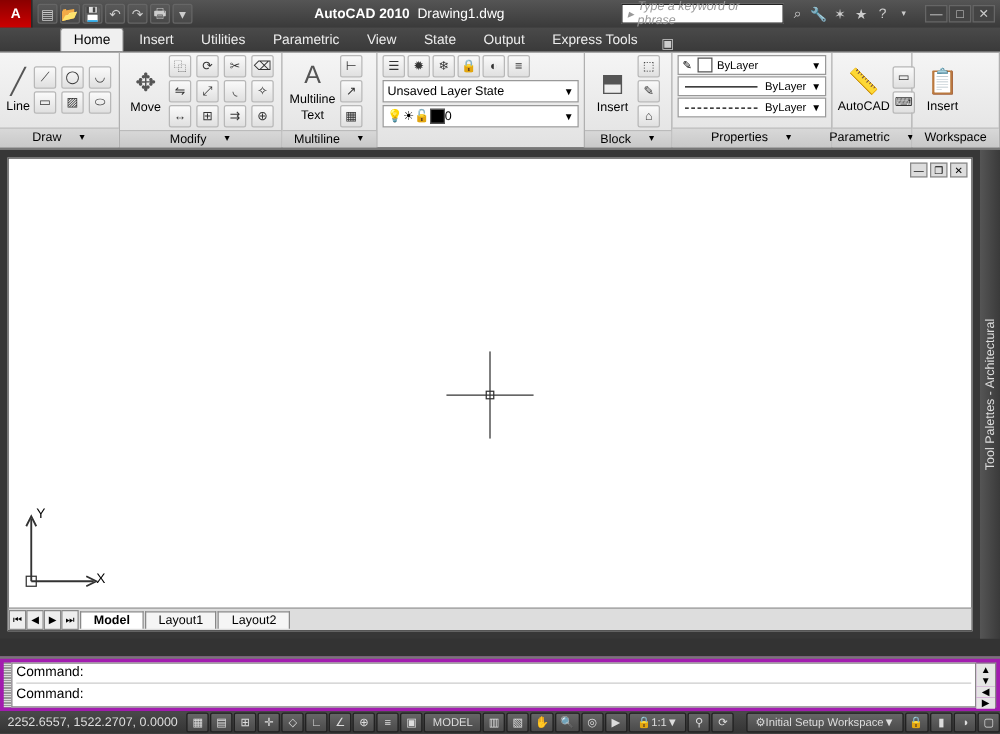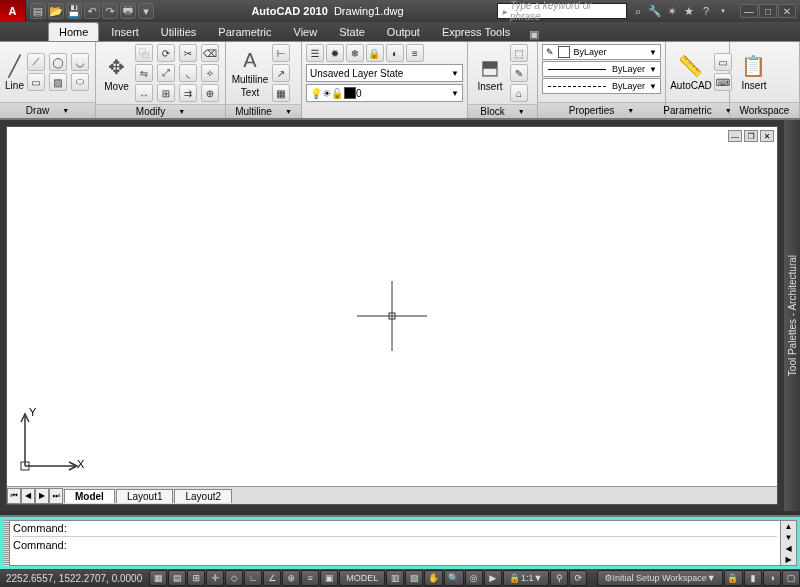--- a/index.html
+++ b/index.html
@@ -55,21 +55,21 @@
 .lt-nav { display:flex;}
 .lt-nav-btn { width:14px; height:16px; border:1px solid #888; background:#eee; font-size:8px; display:flex;align-items:center;justify-content:center; cursor:pointer;}
 .lt-tab { padding:1px 10px; border:1px solid #888; background:#f5f5f5; font-size:10px; cursor:pointer; border-bottom:none; margin-left:1px;}
 .lt-tab.active{background:#fff; font-weight:bold;}
 
 
 .side-palette { position:absolute; right:0; top:120px; bottom:76px; width:16px; background:linear-gradient(90deg,#555,#3a3a3a); color:#ddd; display:flex; align-items:center; justify-content:center; cursor:pointer;}
 .side-palette span { writing-mode:vertical-rl; transform:rotate(180deg); font-size:10px;}
 
 
-.cmd-area { position:absolute; left:0; right:0; bottom:18px; height:54px; background:#5eead4; border-top:2px solid #777; padding:3px; display:flex;}
+.cmd-area { position:absolute; left:0; right:0; bottom:18px; height:44px; background:#a21caf; border-top:2px solid #777; padding:3px; display:flex;}
 .cmd-text { flex:1; background:#fff; border:1px solid #888; font-family:Consolas,monospace; font-size:11px; padding:1px 3px; overflow:hidden;}
 .cmd-line { white-space:nowrap;}
 .cmd-scroll { width:16px; display:flex; flex-direction:column; border:1px solid #888; border-left:none;}
 .cmd-sb { flex:1; background:#e5e5e5; display:flex;align-items:center;justify-content:center; font-size:8px; cursor:pointer;}
 .cmd-handle { width:6px; background:repeating-linear-gradient(#999,#999 1px,#ddd 1px,#ddd 2px); cursor:ew-resize;}
 
 
 .status { position:absolute; left:0; right:0; bottom:0; height:18px; background:linear-gradient(#4a4a4a,#333); display:flex; align-items:center; color:#ddd; font-size:10px;}
 .coords { padding:0 6px; min-width:140px;}
 .sb-btn { height:16px; min-width:18px; padding:0 3px; background:linear-gradient(#666,#4a4a4a); border:1px solid #222; border-radius:2px; margin-left:1px; display:flex;align-items:center;justify-content:center; cursor:pointer; font-size:9px;}

